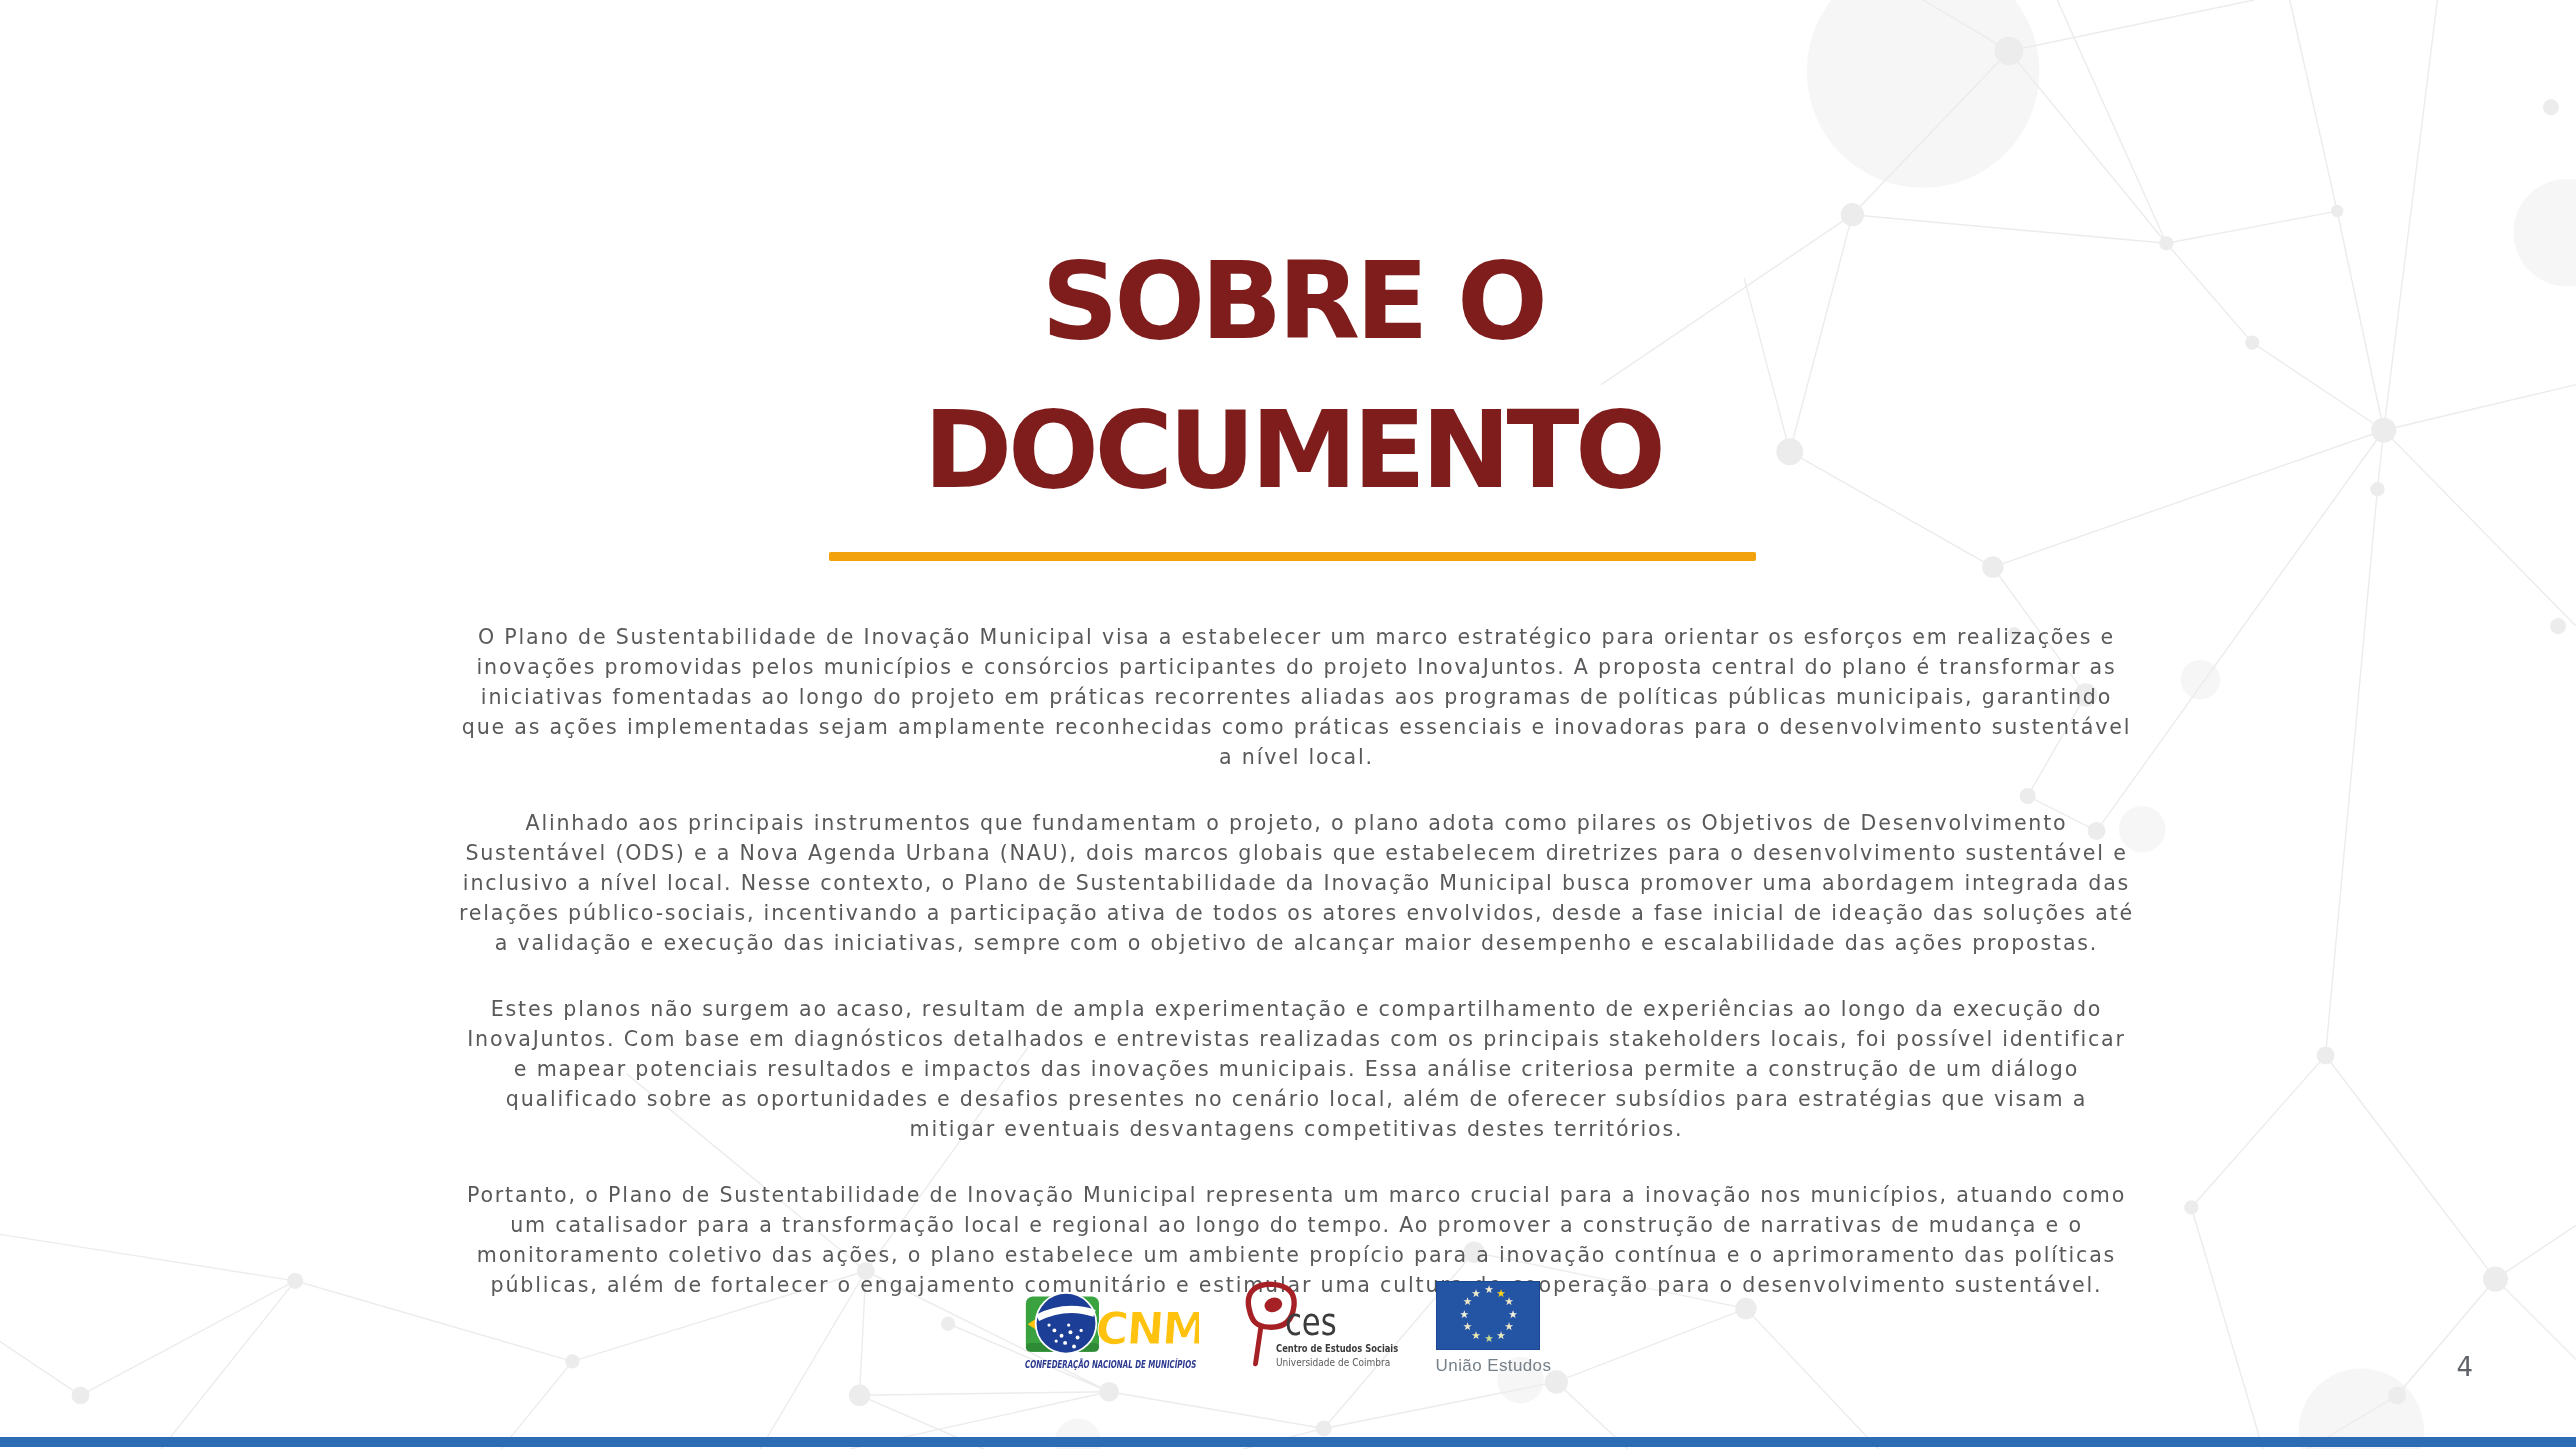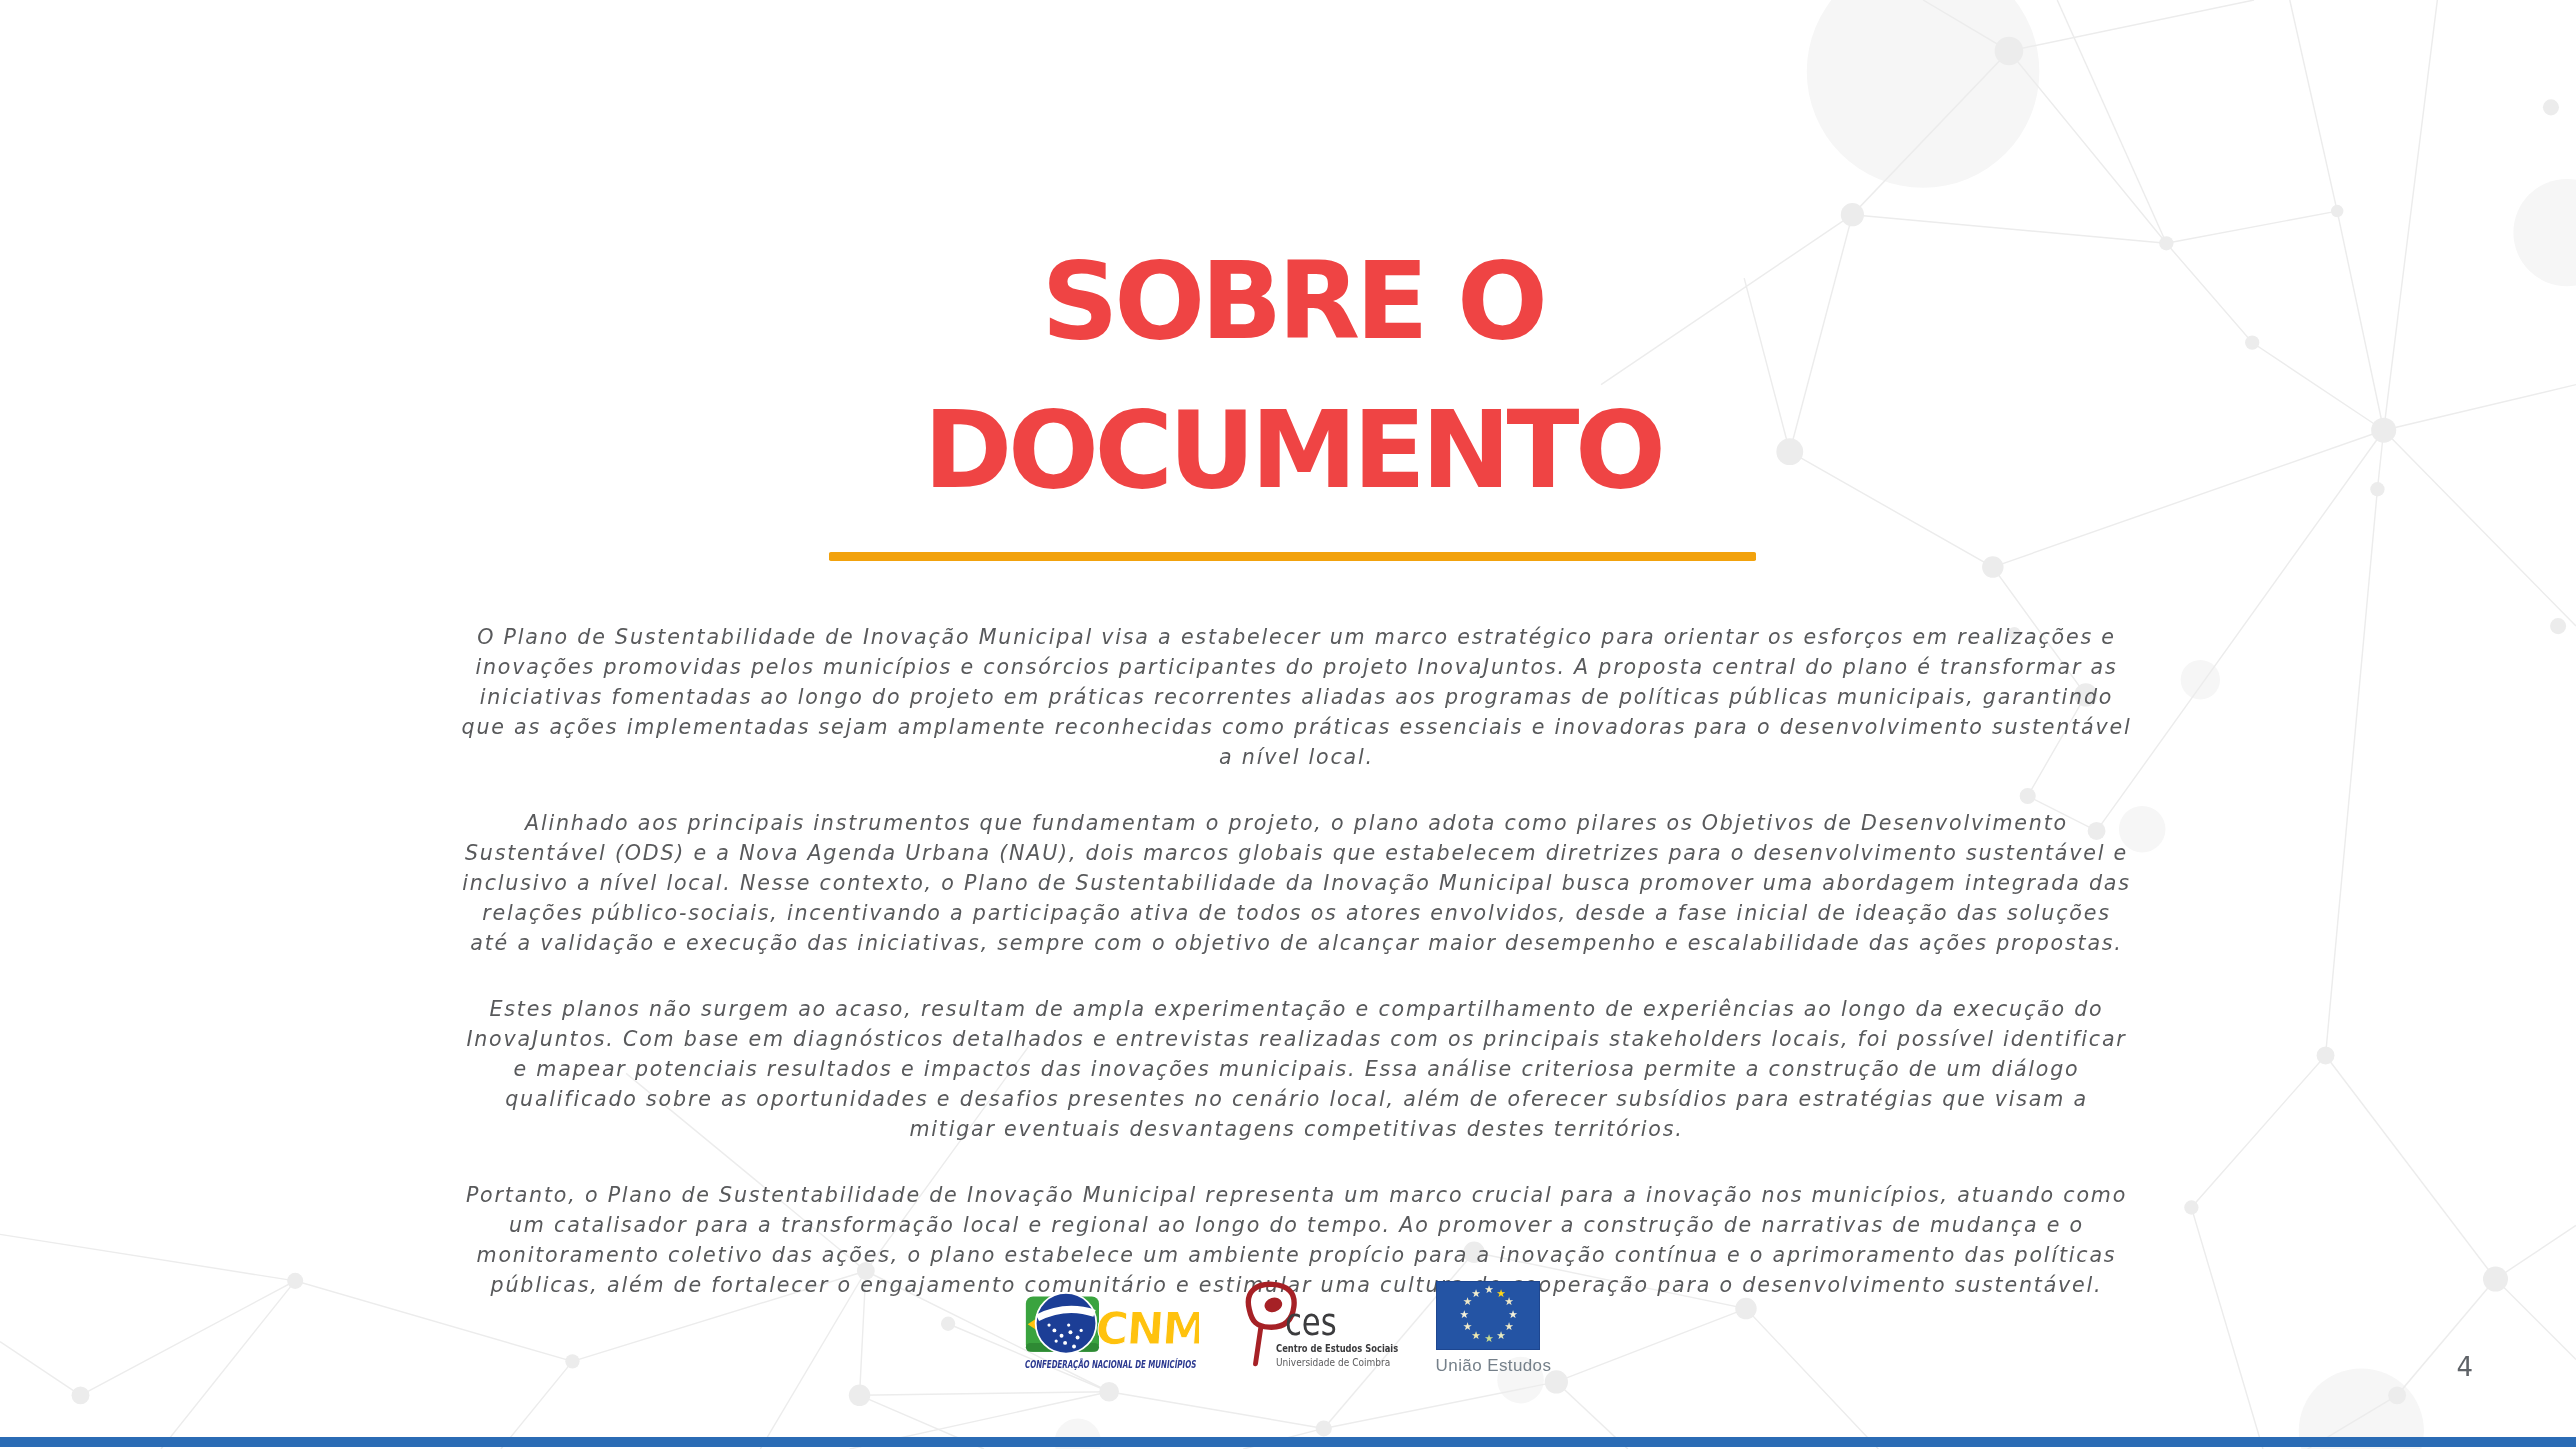--- a/index.html
+++ b/index.html
@@ -10,35 +10,35 @@
     overflow:hidden;
     font-family:"DejaVu Sans",sans-serif;
   }
   .bg-net{position:absolute;left:0;top:0;width:2576px;height:1449px;pointer-events:none;}
   .title{
     position:absolute;top:227px;left:9px;right:0;
     margin:0;text-align:center;
     font-family:"DejaVu Sans",sans-serif;
     font-weight:bold;
     font-size:107px;line-height:149px;letter-spacing:-4.5px;
-    color:#ef4444;
+    color:#7f1d1d;
   }
   .title span{display:block;}
   .divider{
     position:absolute;left:829px;top:552px;
     width:927px;height:9px;border-radius:1.8px;
     background:#f2a20d;
   }
   .body-text{
     position:absolute;left:452px;top:622px;width:1682px;
     text-align:center;
     color:#58595b;
     font-size:20.6px;line-height:30px;letter-spacing:1.8px;
   }
-  .body-text p{margin:0 0 36px 7px;font-style:italic;}
+  .body-text p{margin:0 0 36px 7px;}
   .logos{
     position:absolute;top:1279px;left:50%;
     transform:translateX(-50%);margin-left:-5.4px;
     display:flex;align-items:flex-start;gap:36px;
   }
   .logo-cnm{margin-top:5.4px;}
   .eu-block{margin-top:1.8px;width:106px;text-align:center;}
   .eu-flag{
     position:relative;width:104px;height:69px;
     background:#2454a4;border:0.9px solid #1d4690;box-sizing:border-box;

